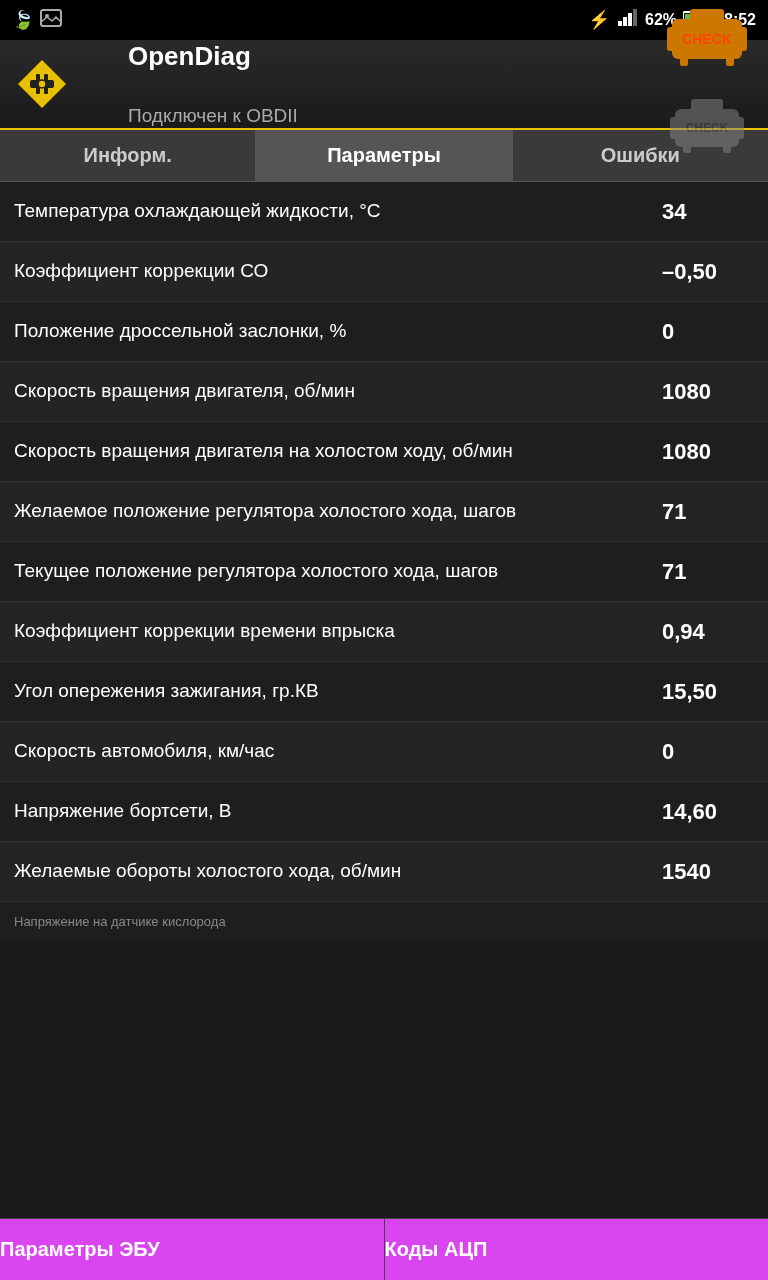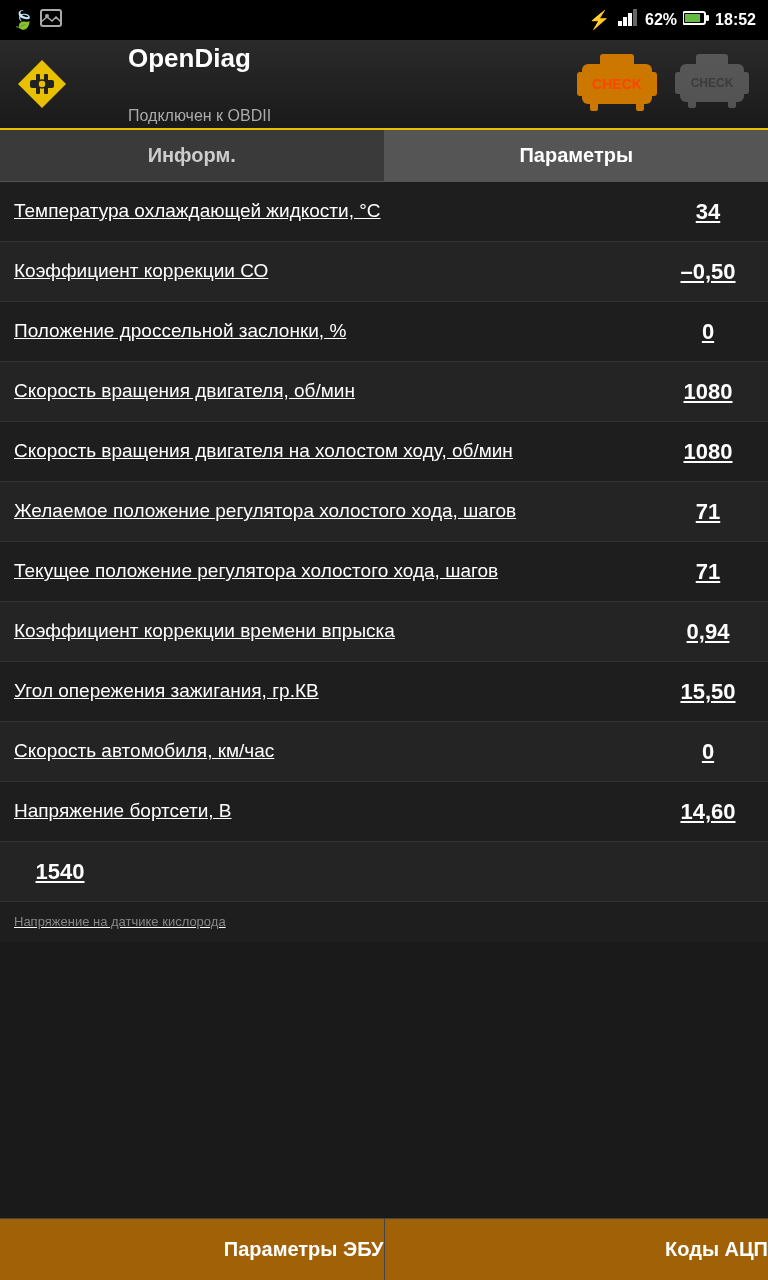--- a/index.html
+++ b/index.html
@@ -60,28 +60,29 @@
     .app-title-block {
       flex: 1;
     }
     .app-title {
       font-size: 26px;
       font-weight: bold;
       color: #ffffff;
       line-height: 1.2;
     }
     .app-subtitle {
-      font-size: 16px;
+      font-size: 19px;
       color: #aaaaaa;
       margin-top: 32px;
     }
     .check-icons {
       display: flex;
       gap: 10px;
       align-items: center;
+      flex-direction: column;
     }
     .check-engine-active {
       position: relative;
       width: 90px;
       height: 80px;
     }
     .check-engine-inactive {
       position: relative;
       width: 80px;
       height: 80px;
@@ -117,21 +118,20 @@
     .tab-item:last-child { border-right: none; }
     .tab-item.active {
       background: #555555;
       color: #ffffff;
     }
 
     
     .data-table {
       width: 768px;
       background: #fdba74;
-      text-decoration: underline;
     }
     .data-row {
       display: flex;
       align-items: center;
       border-bottom: 1px solid #333333;
       min-height: 60px;
     }
     .data-row:nth-child(odd) { background: #1e1e1e; }
     .data-row:nth-child(even) { background: #242424; }
     .data-label {
@@ -140,43 +140,43 @@
       font-size: 19px;
       color: #ffffff;
       line-height: 1.3;
     }
     .data-value {
       min-width: 120px;
       padding: 10px 14px;
       font-size: 22px;
       font-weight: bold;
       color: #ffffff;
-      text-align: center;
+      text-align: left;
       white-space: nowrap;
     }
 
     
     .bottom-nav {
       position: absolute;
       bottom: 0;
       width: 768px;
       height: 62px;
       display: flex;
       background: #2a2a2a;
       border-top: 1px solid #444;
     }
     .bottom-nav-btn {
       flex: 1;
       display: flex;
       align-items: center;
-      justify-content: flex-end;
+      justify-content: flex-start;
       font-size: 20px;
       font-weight: bold;
       color: #ffffff;
-      background: #a16207;
+      background: #d946ef;
       border-right: 1px solid #444;
       cursor: pointer;
     }
     .bottom-nav-btn:last-child { border-right: none; }
 
     
     .data-row-partial {
       display: flex;
       align-items: center;
       min-height: 40px;
@@ -282,20 +282,23 @@
   </div>
 </div>
 
 <div class="tabs-bar">
   <div class="tab-item">
     <span>Информ.</span>
   </div>
   <div class="tab-item active">
     <span>Параметры</span>
   </div>
+  <div class="tab-item">
+    <span>Ошибки</span>
+  </div>
 </div>
 
 <div class="data-table" id="data-table-container">
 <div class="data-row">
       <div class="data-label">Температура охлаждающей жидкости, °С</div>
       <div class="data-value">34</div>
     </div>
     <div class="data-row">
       <div class="data-label">Коэффициент коррекции СО</div>
       <div class="data-value">–0,50</div>
@@ -330,20 +333,21 @@
     </div>
     <div class="data-row">
       <div class="data-label">Скорость автомобиля, км/час</div>
       <div class="data-value">0</div>
     </div>
     <div class="data-row">
       <div class="data-label">Напряжение бортсети, В</div>
       <div class="data-value">14,60</div>
     </div>
     <div class="data-row">
+      <div class="data-label">Желаемые обороты холостого хода, об/мин</div>
       <div class="data-value">1540</div>
     </div>
     <div class="data-row-partial">
       <div class="data-label-partial">Напряжение на датчике кислорода</div>
     </div>
   </div>
 
 <div class="bottom-nav">
   <div class="bottom-nav-btn">
     <span>Параметры ЭБУ</span>

